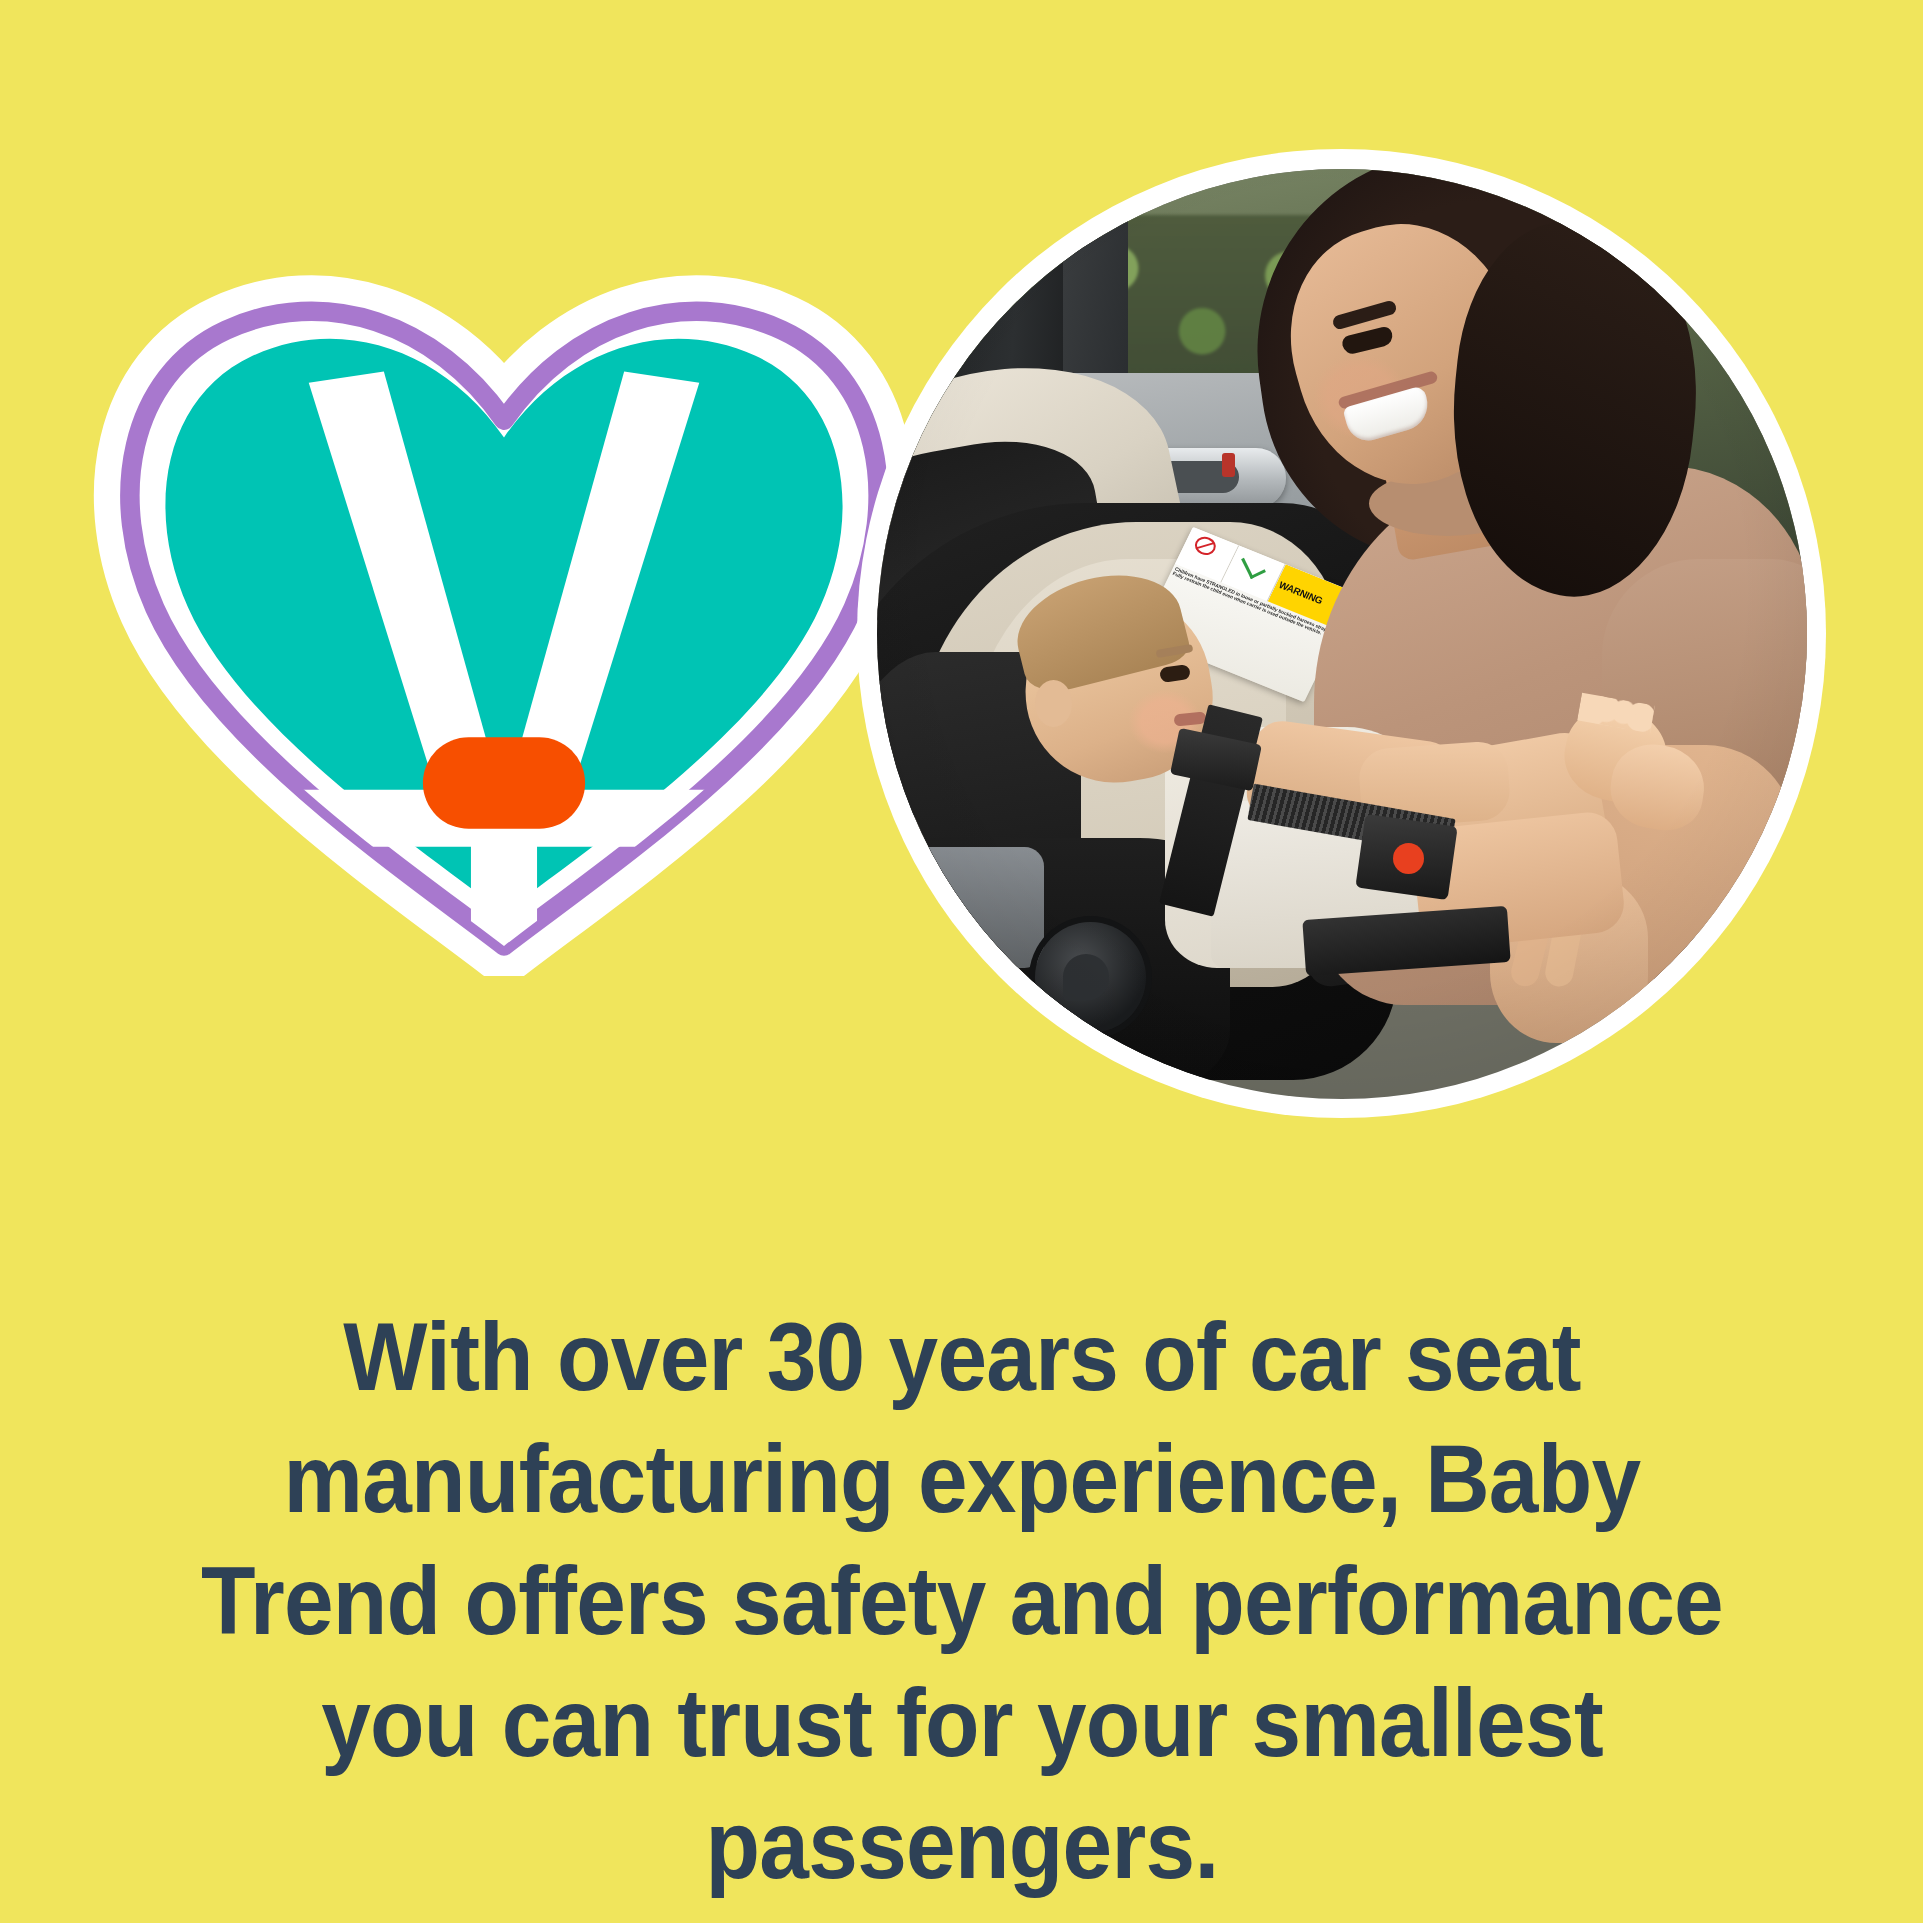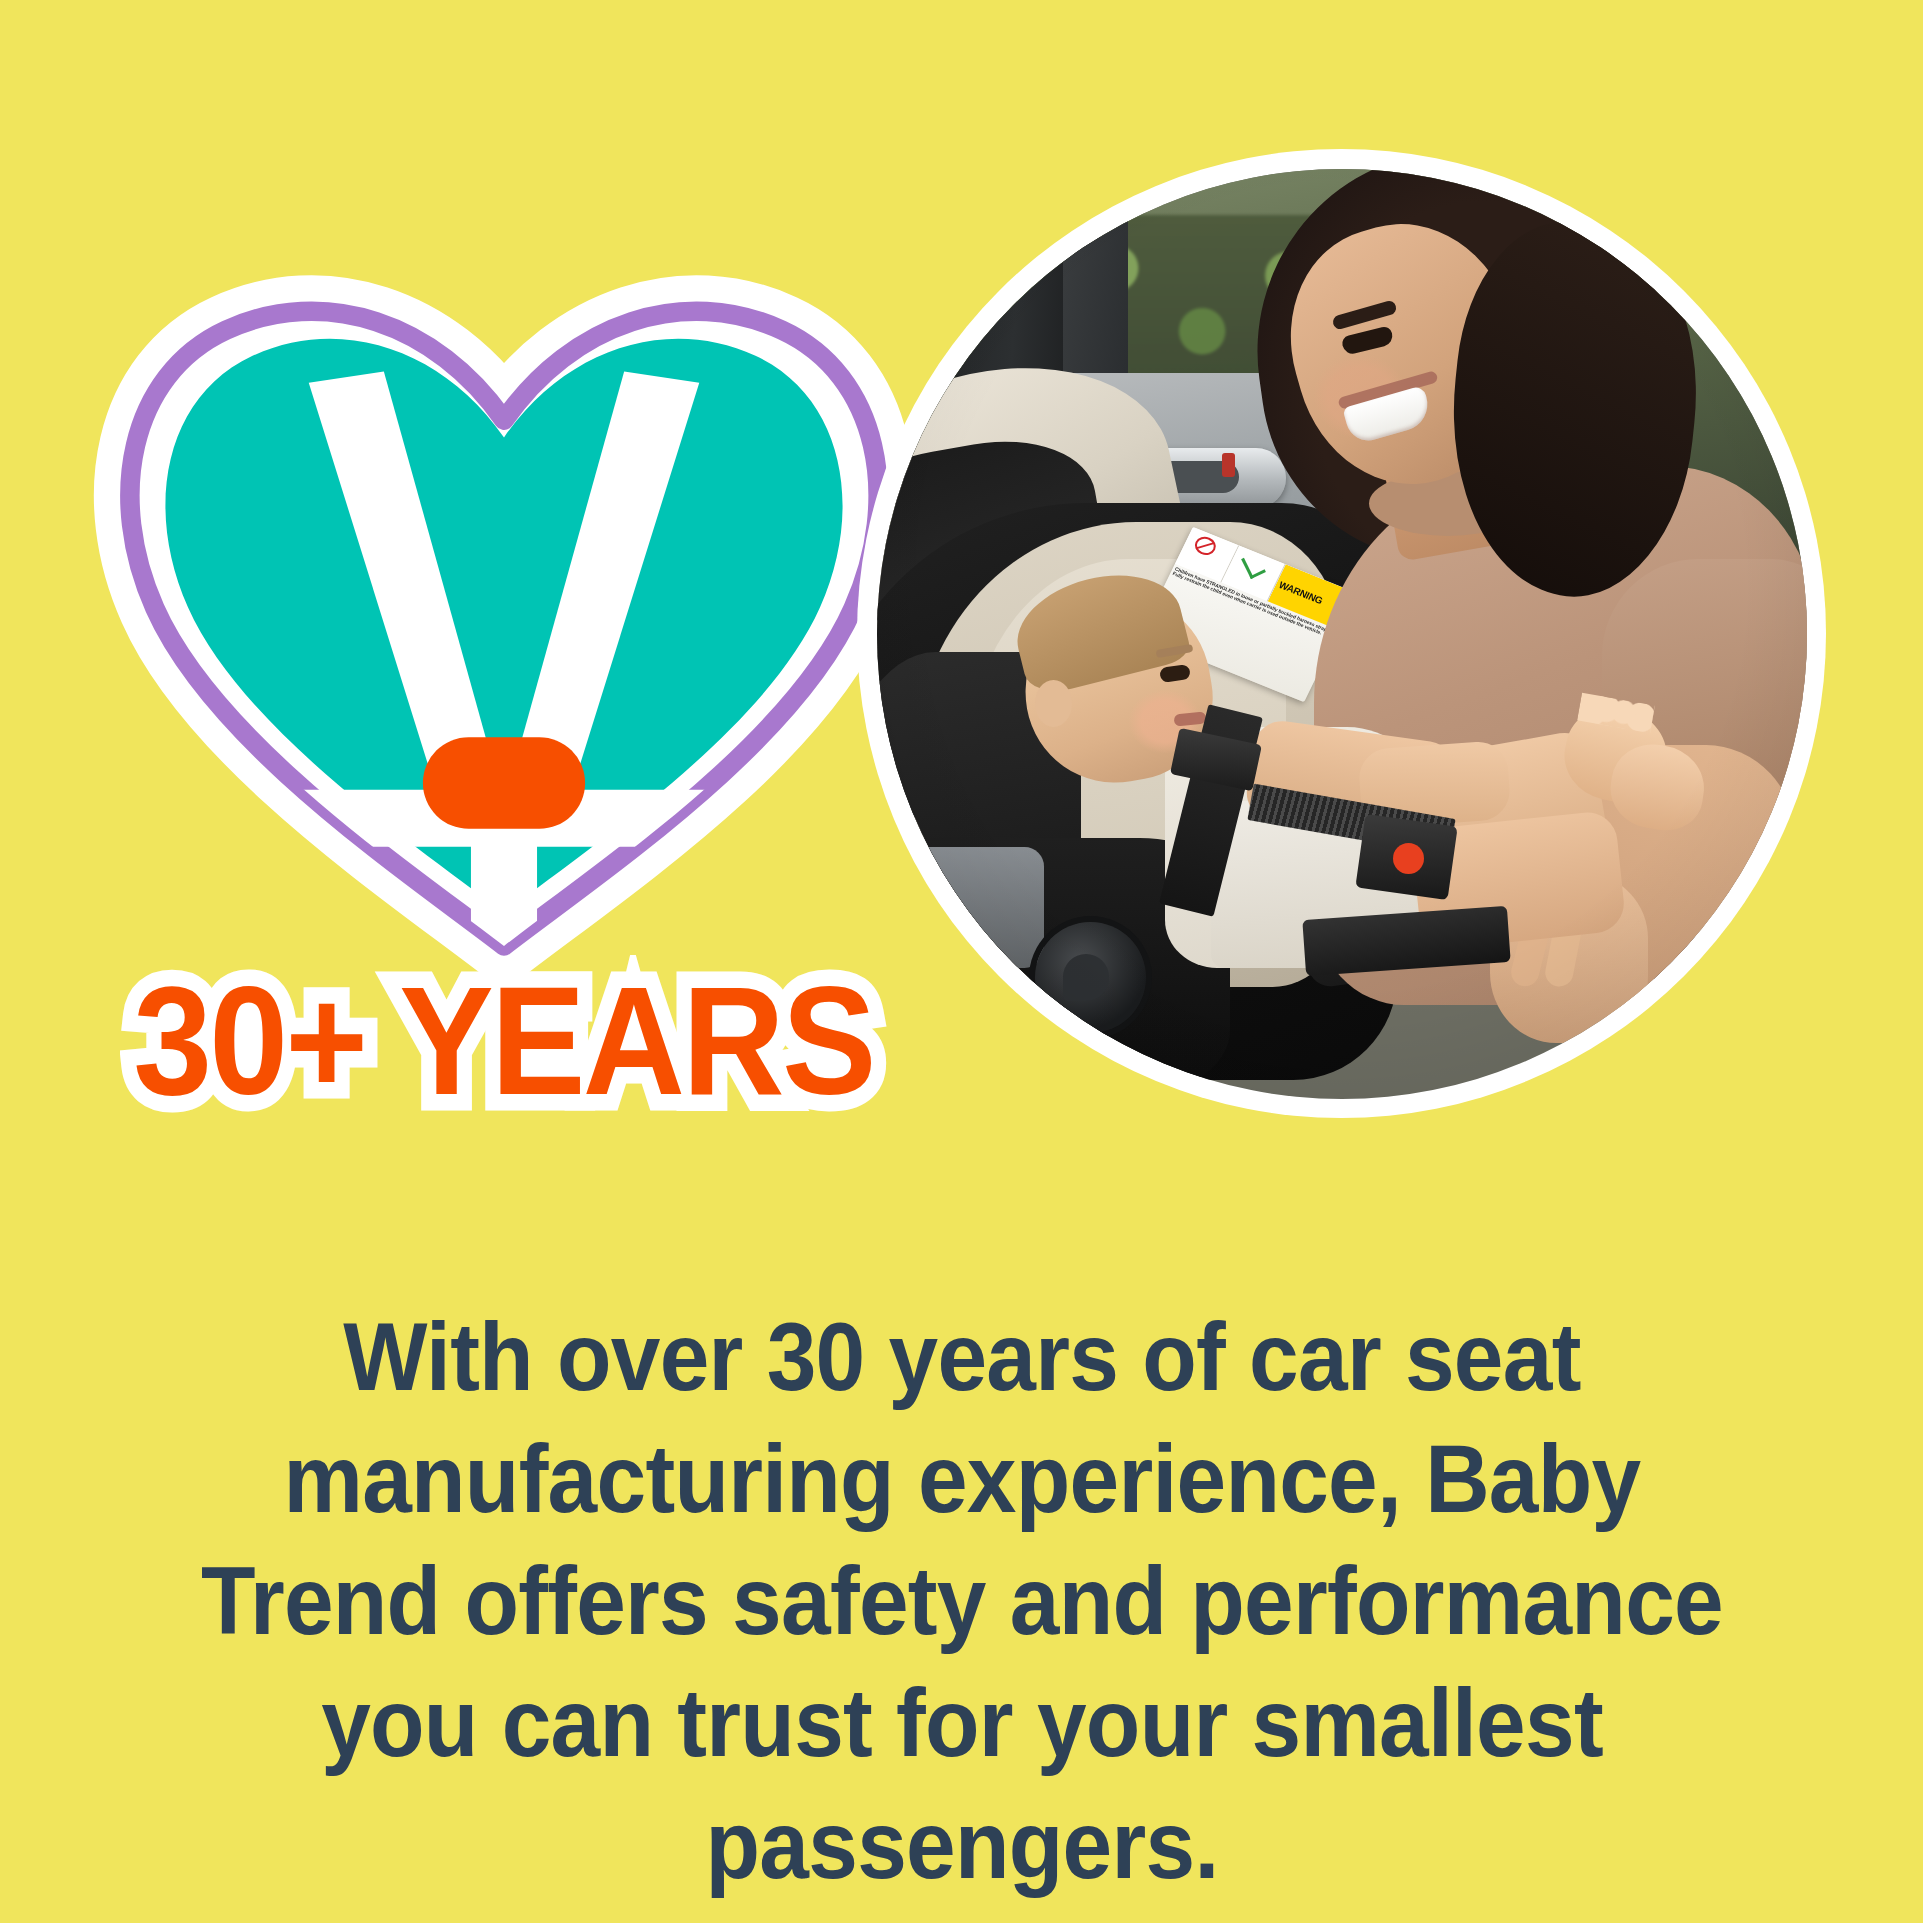--- a/index.html
+++ b/index.html
@@ -309,23 +309,20 @@
             <rect x="210" y="752" width="700" height="76" rx="10"></rect>
 
             <rect x="516" y="752" width="88" height="260" rx="10"></rect>
           </g>
 
           <rect x="452" y="682" width="216" height="122" rx="61" fill="#F74F00"></rect>
         </g>
       </svg>
     </div>
 
-    <div class="years-wrap">
-      <div class="years">30+ YEARS</div>
-    </div>
 
     <div class="photo-ring">
       <div class="photo">
 
         <div class="ph-sky"></div>
         <div class="ph-greens"></div>
         <div class="ph-windowframe"></div>
         <div class="ph-pillar"></div>
         <div class="ph-door"></div>
         <div class="ph-doorlow"></div>

